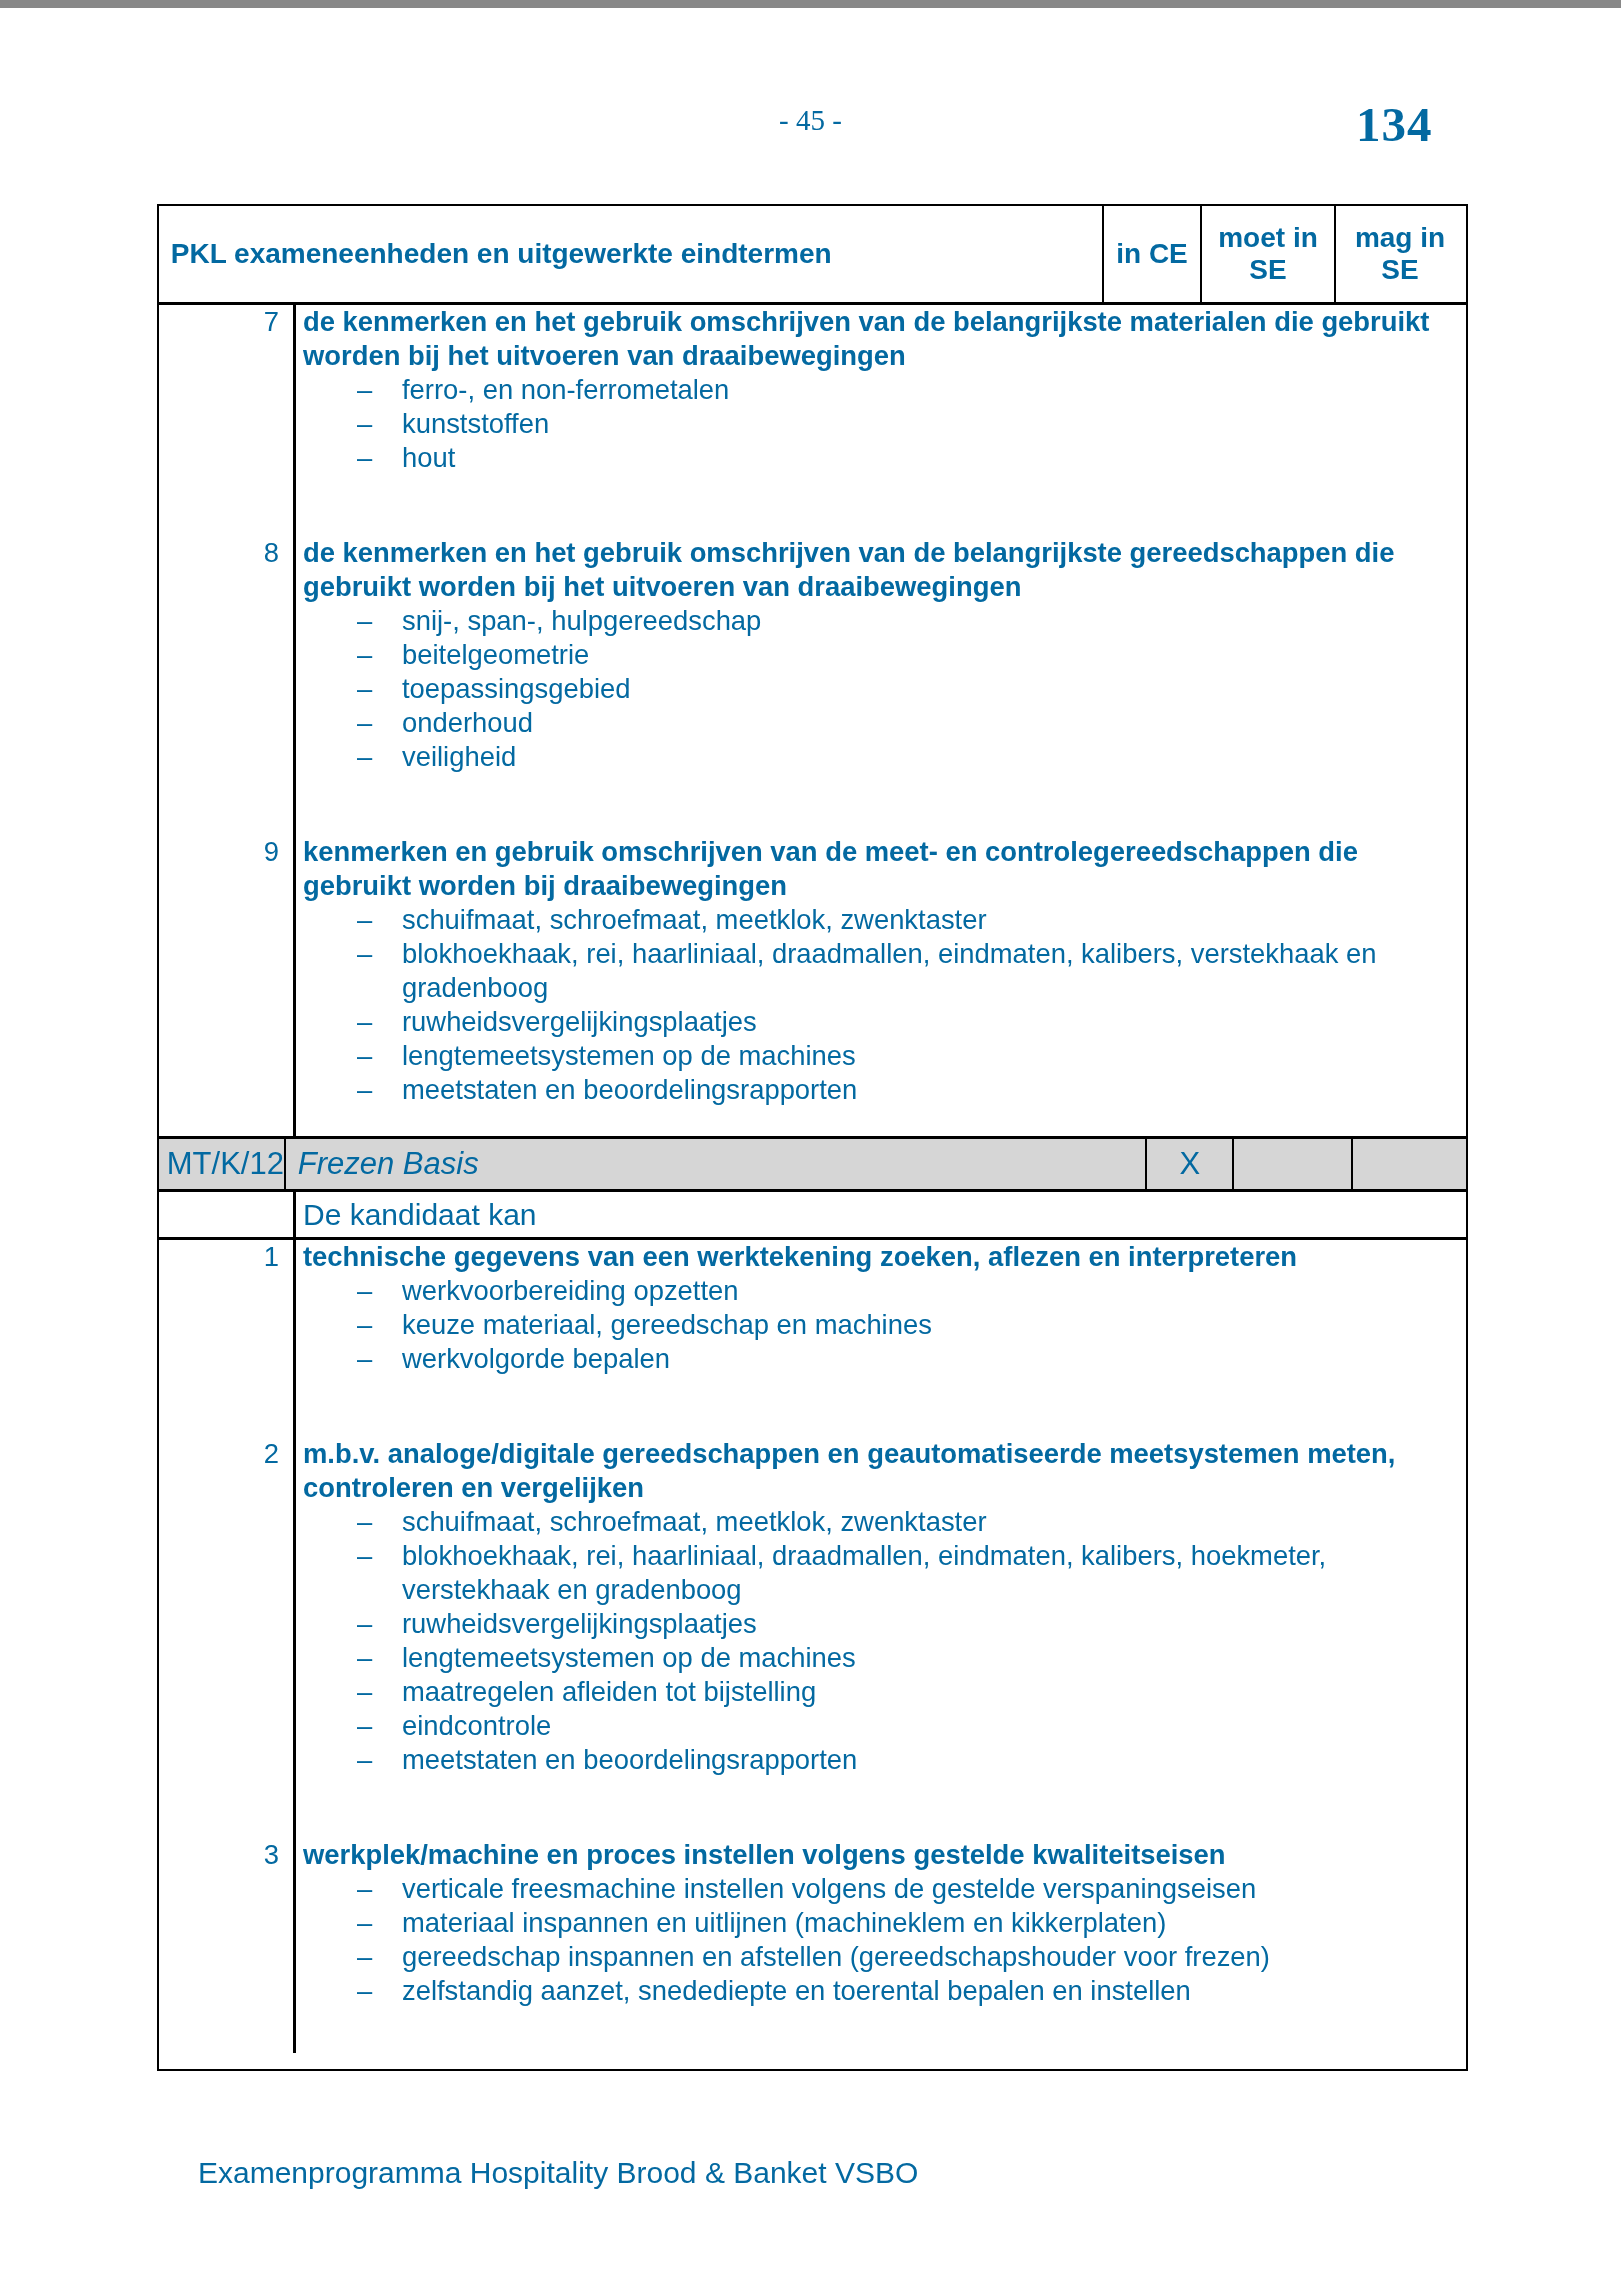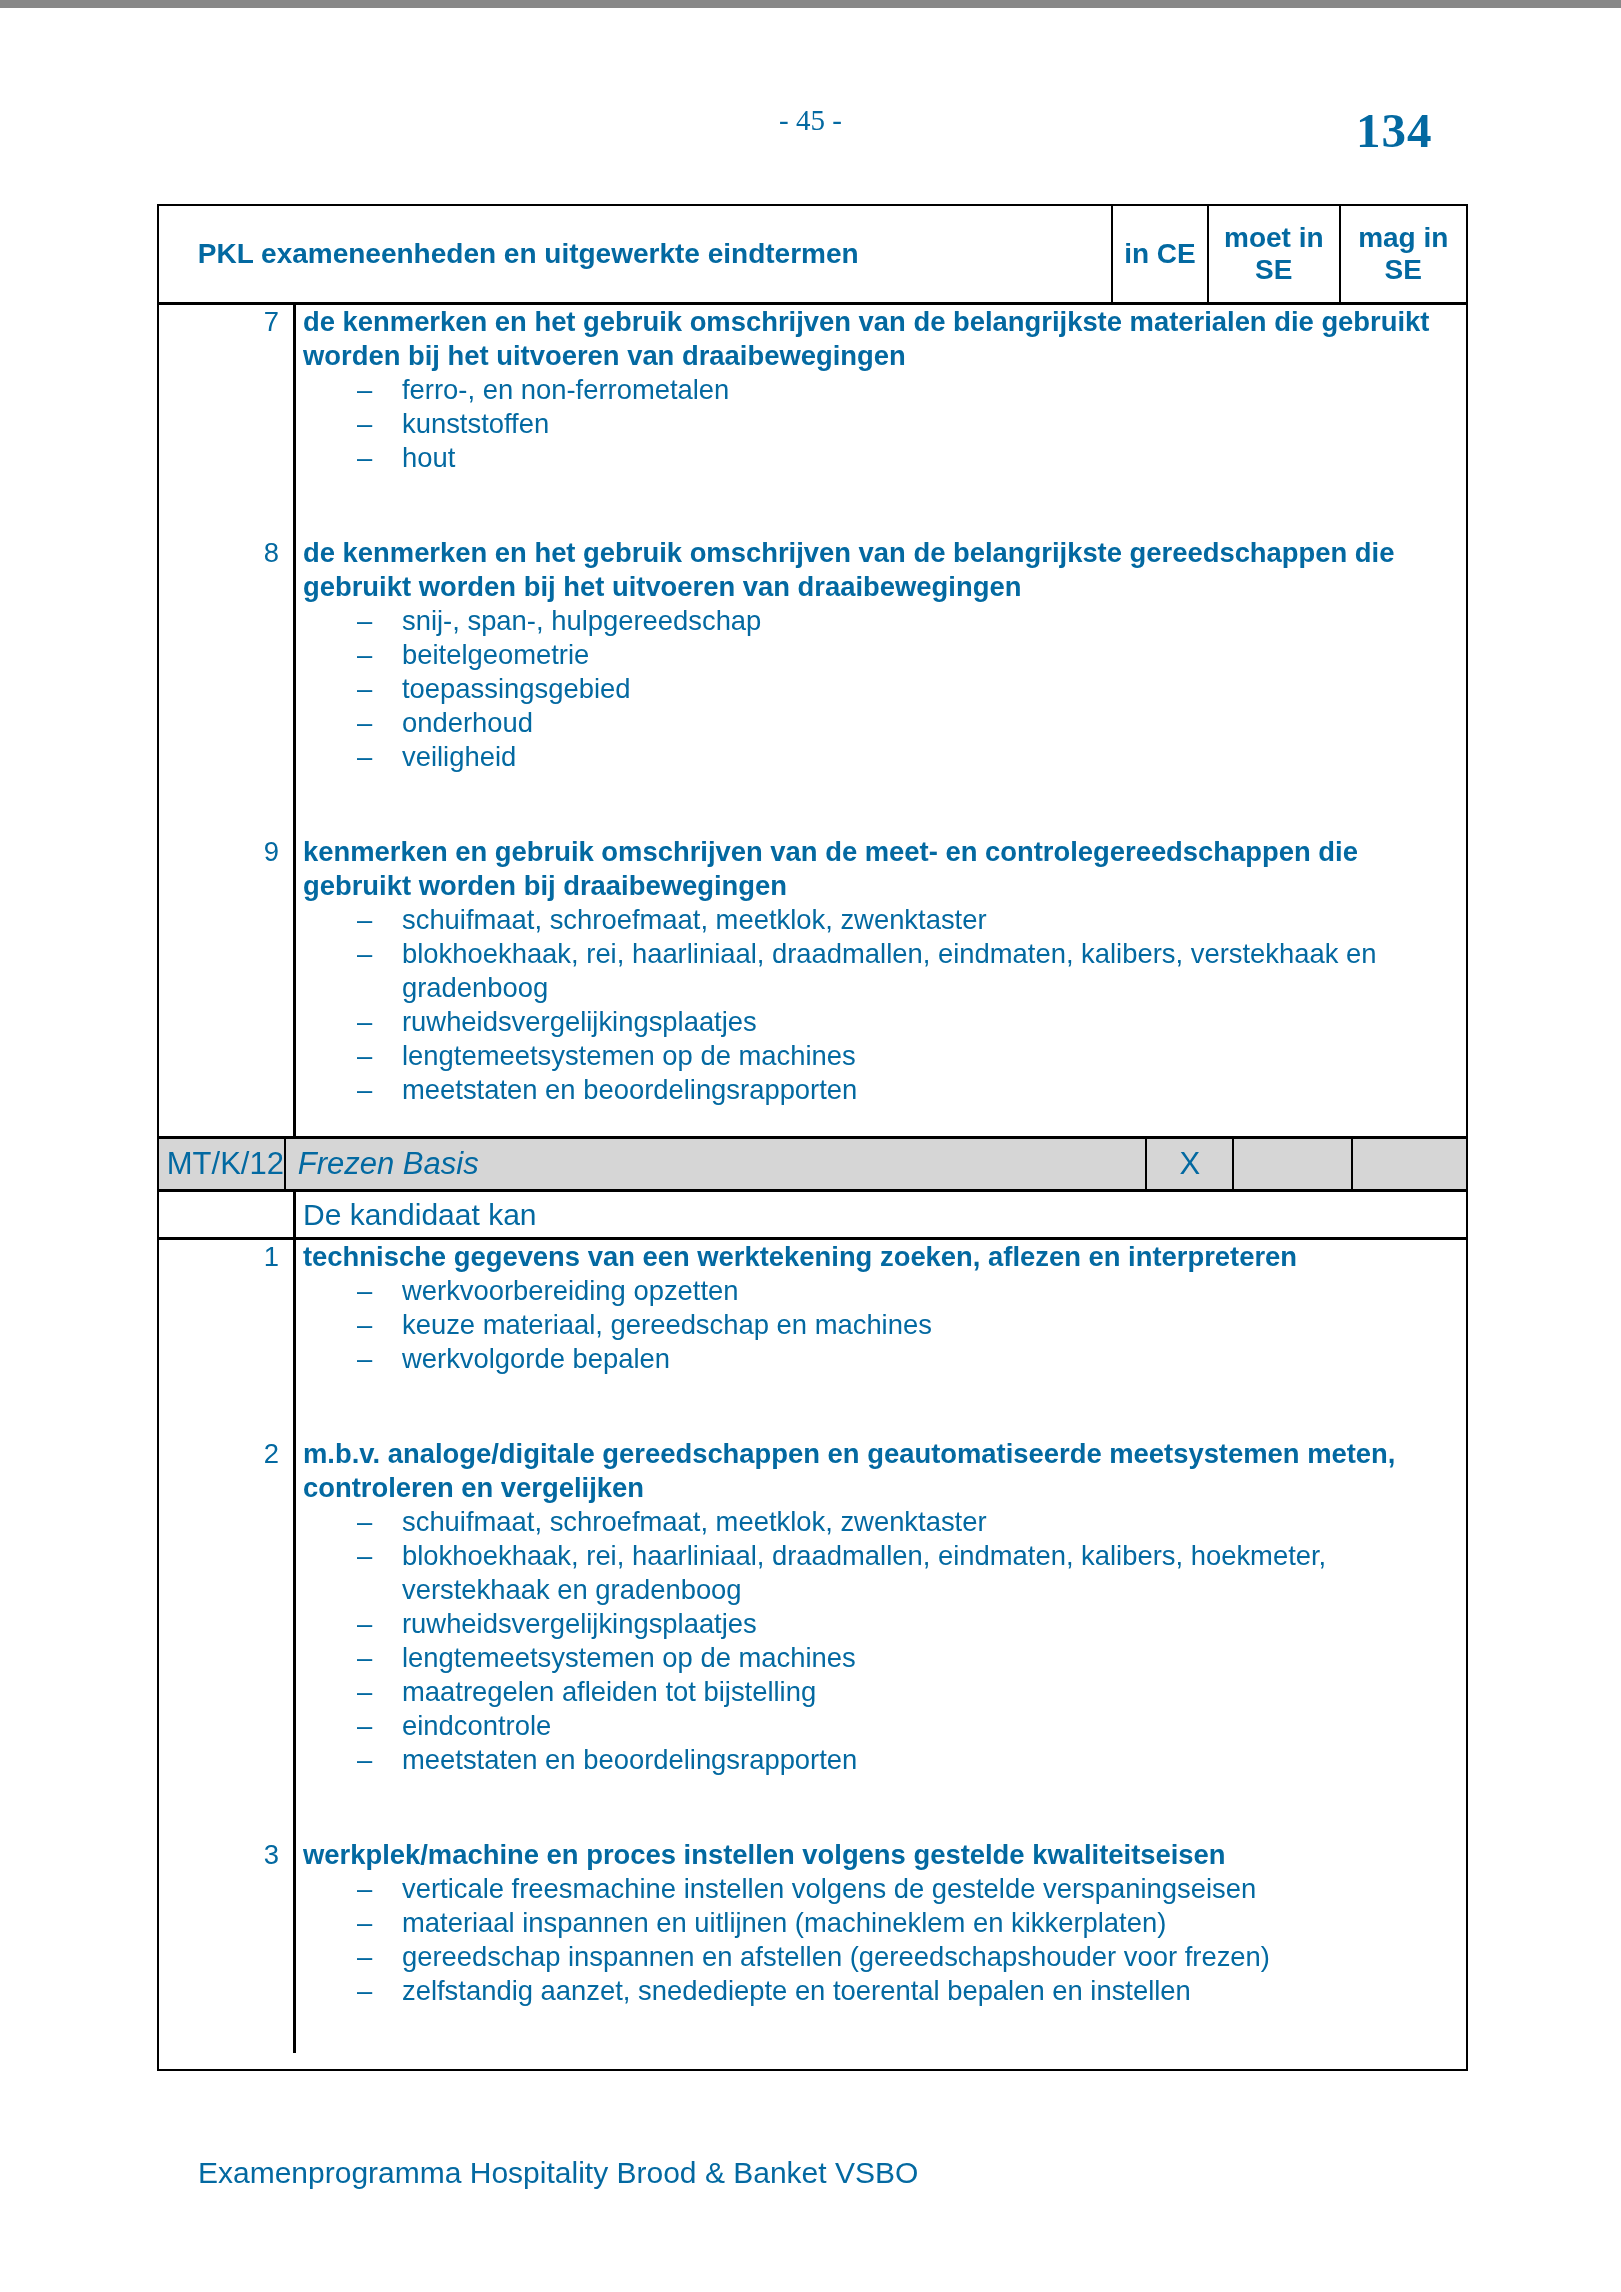--- a/index.html
+++ b/index.html
@@ -13,38 +13,37 @@
     overflow:hidden;
   }
   
   .pageno-center{
     position:absolute;top:96px;left:0;width:100%;
     text-align:center;
     font-family:"Liberation Serif",serif;
     font-size:29px;
   }
   .pageno-right{
-    position:absolute;top:94px;left:1356px;
+    position:absolute;top:88px;left:1356px;
     font-family:"Liberation Serif",serif;
     font-size:49px;font-weight:bold;letter-spacing:1px;
   }
   
   .doc-table{
     position:absolute;left:157px;top:196px;
     width:1311px;height:1867px;
     border:2.9px solid #000;
     box-sizing:border-box;
     display:flex;flex-direction:column;
   }
   .row{box-sizing:border-box;position:relative;}
   
   .header-row{
     display:flex;height:99px;
     border-bottom:3.9px solid #000;
-    padding-left:27px;
   }
   .hcell{
     box-sizing:border-box;
     display:flex;align-items:center;justify-content:center;
     font-weight:bold;font-size:28px;line-height:32px;
     text-align:center;flex-direction:column;
   }
   .hcell.title{
     width:943px;justify-content:center;align-items:flex-start;
     padding-left:11.8px;text-align:left;

